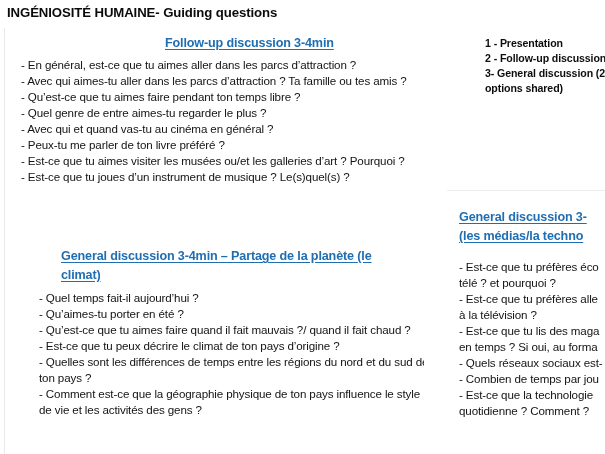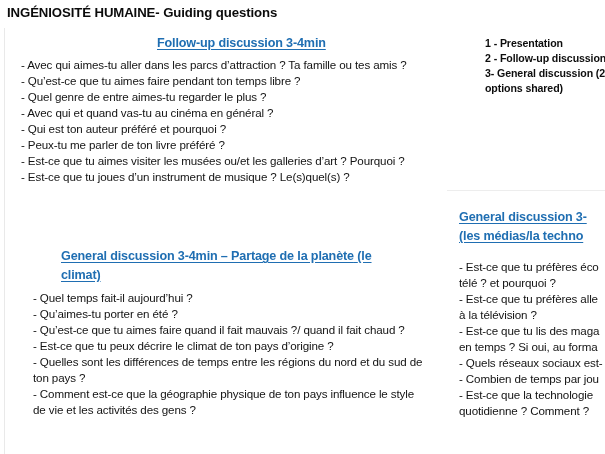--- a/index.html
+++ b/index.html
@@ -56,21 +56,21 @@
     font-weight: bold;
     font-size: 12.6px;
     text-decoration: underline;
     text-underline-offset: 2px;
     line-height: 1.5;
     letter-spacing: -0.15px;
   }
 
   #heading-followup {
     position: absolute;
-    left: 118px;
+    left: 126px;
     top: 6px;
     width: 300px;
     padding-left: 34px;
   }
 
   #list-followup {
     position: absolute;
     left: 16px;
     top: 29px;
     width: 392px;
@@ -78,21 +78,21 @@
 
   #heading-general-climat {
     position: absolute;
     left: 56px;
     top: 219px;
     width: 350px;
   }
 
   #list-general-climat {
     position: absolute;
-    left: 28px;
+    left: 34px;
     top: 262px;
     width: 390px;
   }
 
   .qline {
     font-size: 11.6px;
     line-height: 1.385;
     color: #131313;
     letter-spacing: -0.12px;
     white-space: nowrap;
@@ -161,25 +161,25 @@
 
 <div id="slide">
 
   <div id="slide-title">INGÉNIOSITÉ HUMAINE- Guiding questions</div>
 
   <div id="left-panel">
 
     <div id="heading-followup" class="section-heading">Follow-up discussion 3-4min</div>
 
     <div id="list-followup">
+      <div class="qline">- En général, est-ce que tu aimes aller dans les parcs d’attraction ?</div>
       <div class="qline wrap">- Avec qui aimes-tu aller dans les parcs d’attraction ? Ta famille ou tes amis ?</div>
       <div class="qline">- Qu’est-ce que tu aimes faire pendant ton temps libre ?</div>
       <div class="qline">- Quel genre de entre aimes-tu regarder le plus ?</div>
       <div class="qline">- Avec qui et quand vas-tu au cinéma en général ?</div>
-      <div class="qline">- Qui est ton auteur préféré et pourquoi ?</div>
       <div class="qline">- Peux-tu me parler de ton livre préféré ?</div>
       <div class="qline wrap">- Est-ce que tu aimes visiter les musées ou/et les galleries d’art ? Pourquoi ?</div>
       <div class="qline">- Est-ce que tu joues d’un instrument de musique ? Le(s)quel(s) ?</div>
     </div>
 
     <div id="heading-general-climat" class="section-heading">
       <span class="hline">General discussion 3-4min – Partage de la planète</span>
       <span class="hline">(le climat)</span>
     </div>
 

